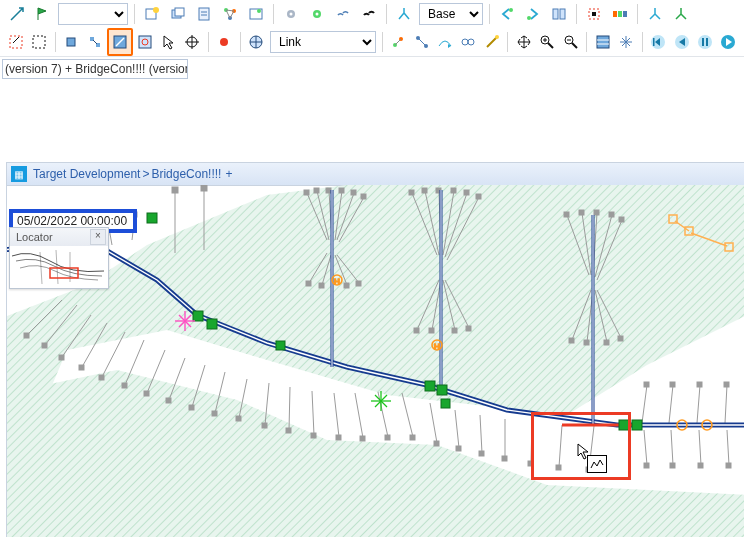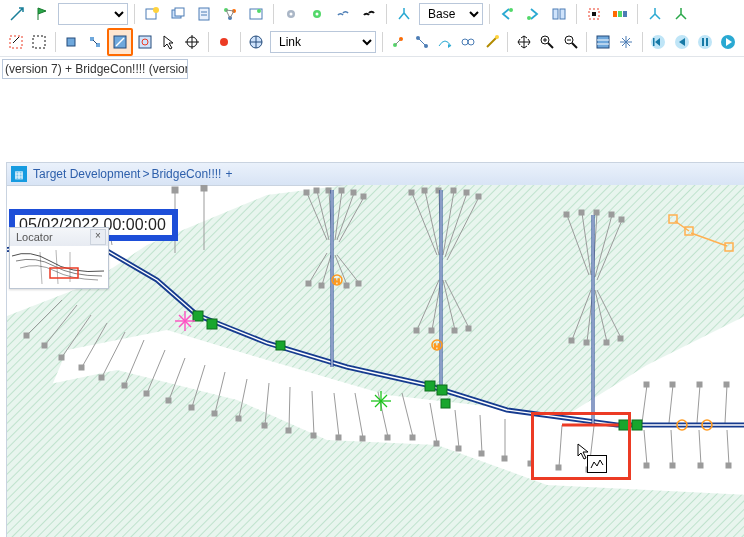--- a/index.html
+++ b/index.html
@@ -111,23 +111,23 @@
     width: 16px; height: 16px;
     background: #169be0;
     margin-right: 6px;
     display: inline-flex; align-items: center; justify-content: center;
     color: #fff; font-size: 10px;
   }
   .timestamp {
     position: absolute;
     left: 2px; top: 24px;
     background: #fff;
-    border: 6px solid #1d4ed8;
+    border: 4px solid #1d4ed8;
     padding: 1px 6px 1px 4px;
-    font-size: 16px;
+    font-size: 12px;
   }
   .locator {
     position: absolute;
     left: 2px; top: 42px;
     width: 98px;
     border: 1px solid #bcc6d3;
     background: #f6f7f9;
     box-shadow: 0 1px 2px rgba(0,0,0,0.15);
   }
   .locator .hdr {

